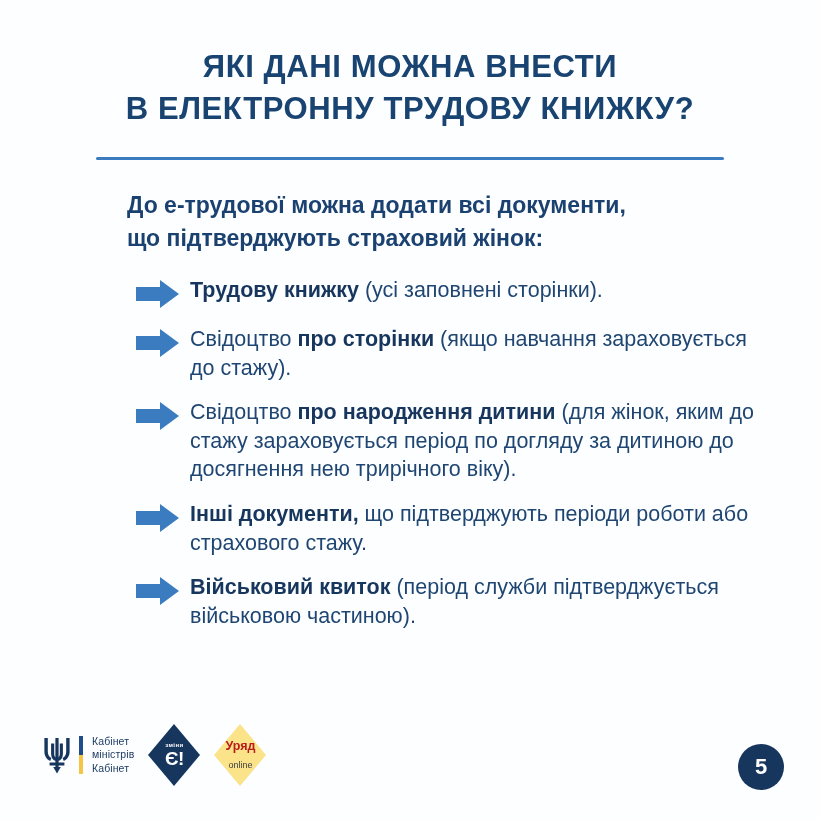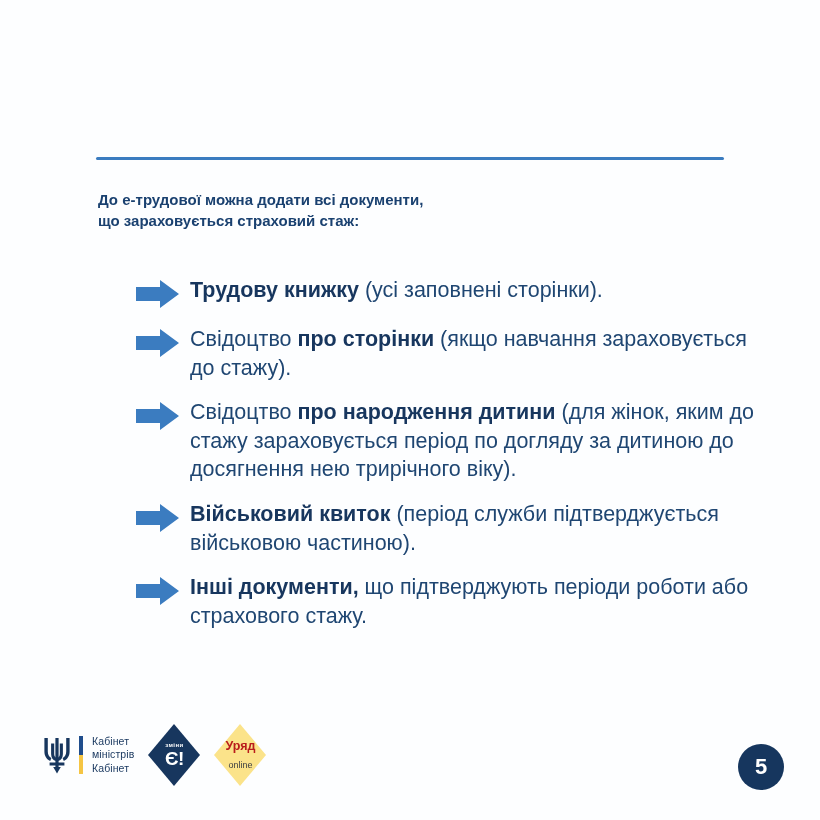--- a/index.html
+++ b/index.html
@@ -57,25 +57,26 @@
   }
 
   
   .subtitle-block {
     position: absolute;
     left: 98px;
     top: 189px;
     width: 640px;
   }
   .subtitle-line {
-    font-size: 15px;
+    font-size: 23px;
     font-weight: bold;
     line-height: 1.42;
     color: #1a4170;
     white-space: nowrap;
+    margin-left: 29px;
   }
 
   
   .bullets {
     position: absolute;
     left: 96px;
     top: 276px;
     width: 660px;
   }
   .bullet-row {
@@ -203,26 +204,30 @@
     display: flex;
     align-items: center;
     justify-content: center;
   }
 </style>
 </head>
 <body>
 
 <div class="slide">
 
+  <div class="title-block">
+    <div class="title-line">ЯКІ ДАНІ МОЖНА ВНЕСТИ</div>
+    <div class="title-line">В ЕЛЕКТРОННУ ТРУДОВУ КНИЖКУ?</div>
+  </div>
 
   <div class="divider"></div>
 
   <div class="subtitle-block">
     <div class="subtitle-line">До е-трудової можна додати всі документи,</div>
-    <div class="subtitle-line">що зараховується страховий стаж:</div>
+    <div class="subtitle-line">що підтверджують страховий жінок:</div>
   </div>
 
   <div class="bullets">
 
     <div class="bullet-row">
       <span class="arrow-icon">
         <svg width="44" height="30" viewBox="0 0 44 30" aria-hidden="true">
           <path d="M0 8 H24 V1 L43 15 L24 29 V22 H0 Z" fill="#3b7cc0"></path>
         </svg>
       </span>
@@ -246,30 +251,30 @@
       </span>
       <span class="bullet-text"><span>Свідоцтво </span><b>про народження дитини</b><span> (для жінок, яким до стажу зараховується період по догляду за дитиною до досягнення нею трирічного віку).</span></span>
     </div>
 
     <div class="bullet-row">
       <span class="arrow-icon">
         <svg width="44" height="30" viewBox="0 0 44 30" aria-hidden="true">
           <path d="M0 8 H24 V1 L43 15 L24 29 V22 H0 Z" fill="#3b7cc0"></path>
         </svg>
       </span>
+      <span class="bullet-text"><b>Інші документи,</b><span> що підтверджують періоди роботи або страхового стажу.</span></span>
+    </div>
+
+    <div class="bullet-row">
+      <span class="arrow-icon">
+        <svg width="44" height="30" viewBox="0 0 44 30" aria-hidden="true">
+          <path d="M0 8 H24 V1 L43 15 L24 29 V22 H0 Z" fill="#3b7cc0"></path>
+        </svg>
+      </span>
       <span class="bullet-text"><b>Військовий квиток</b><span> (період служби підтверджується військовою частиною).</span></span>
-    </div>
-
-    <div class="bullet-row">
-      <span class="arrow-icon">
-        <svg width="44" height="30" viewBox="0 0 44 30" aria-hidden="true">
-          <path d="M0 8 H24 V1 L43 15 L24 29 V22 H0 Z" fill="#3b7cc0"></path>
-        </svg>
-      </span>
-      <span class="bullet-text"><b>Інші документи,</b><span> що підтверджують періоди роботи або страхового стажу.</span></span>
     </div>
 
   </div>
 
   <div class="footer">
 
     <div class="kmu-logo">
       <span>
         <svg class="trident" width="30" height="42" viewBox="0 0 30 42" aria-hidden="true">
           <g fill="#17365e">

